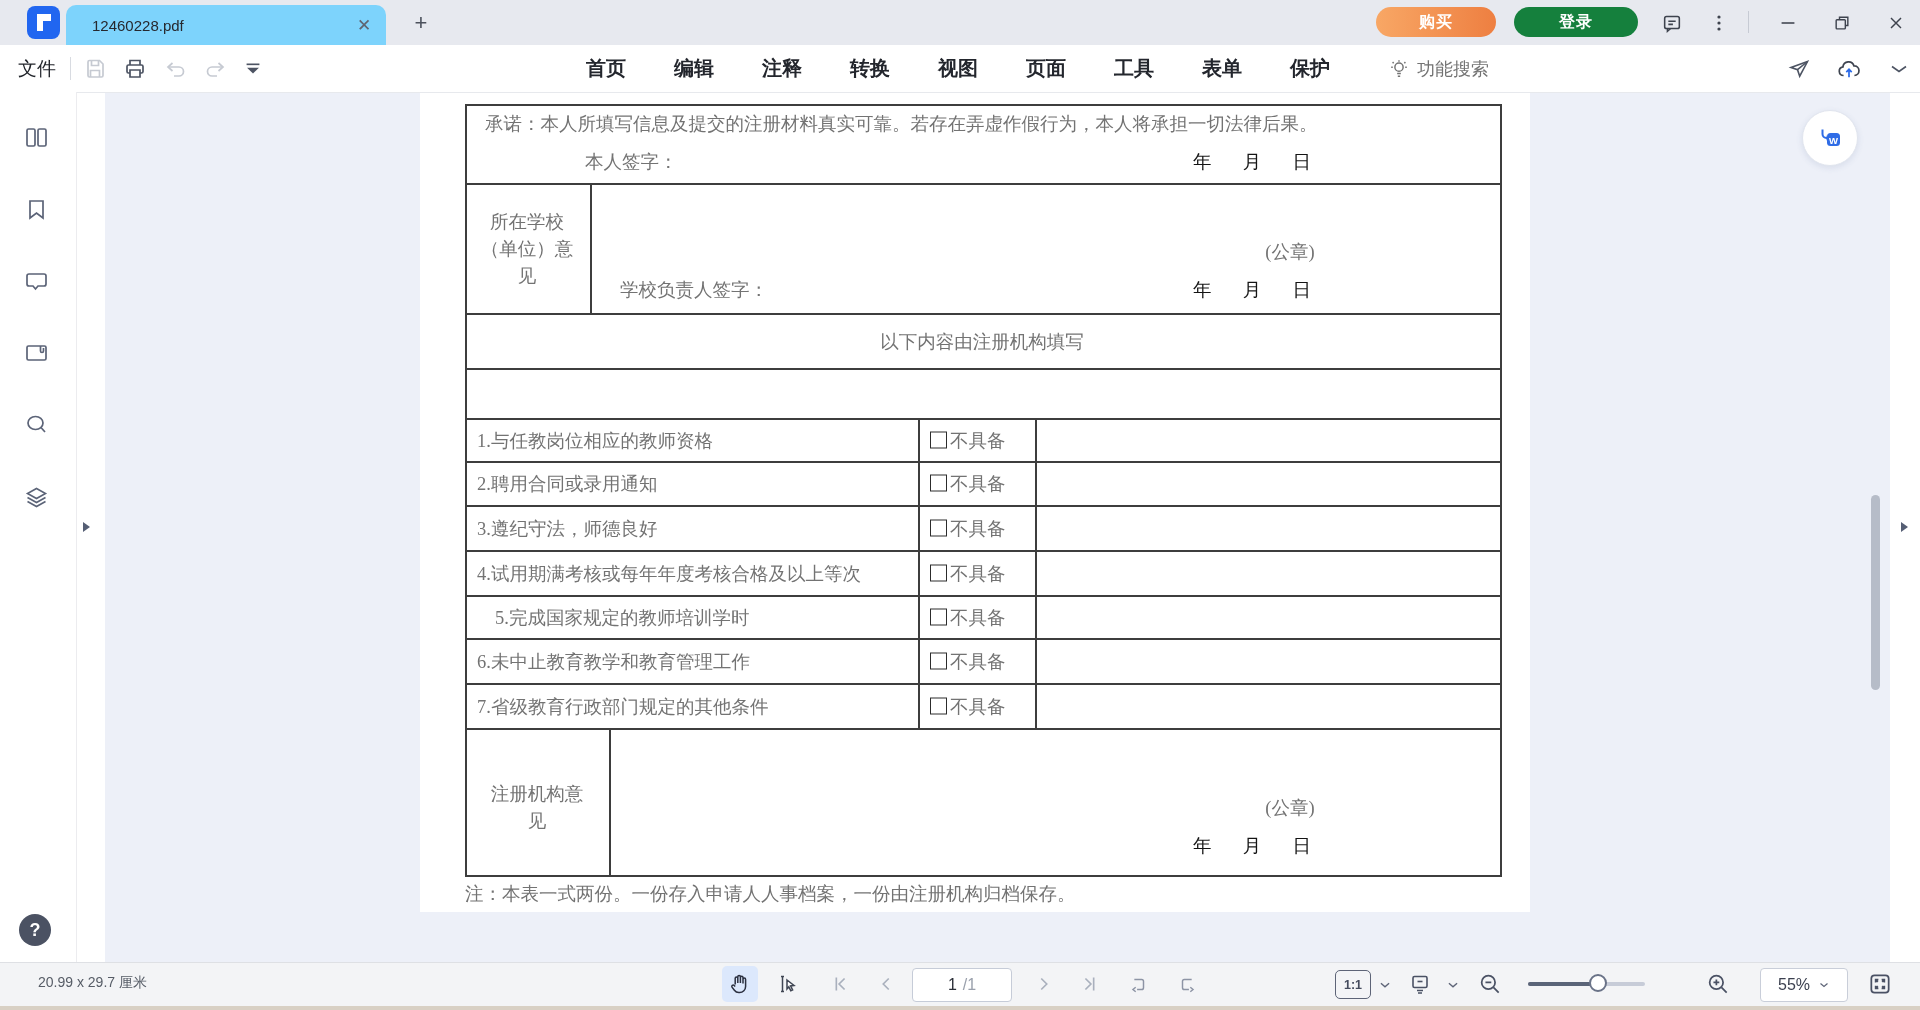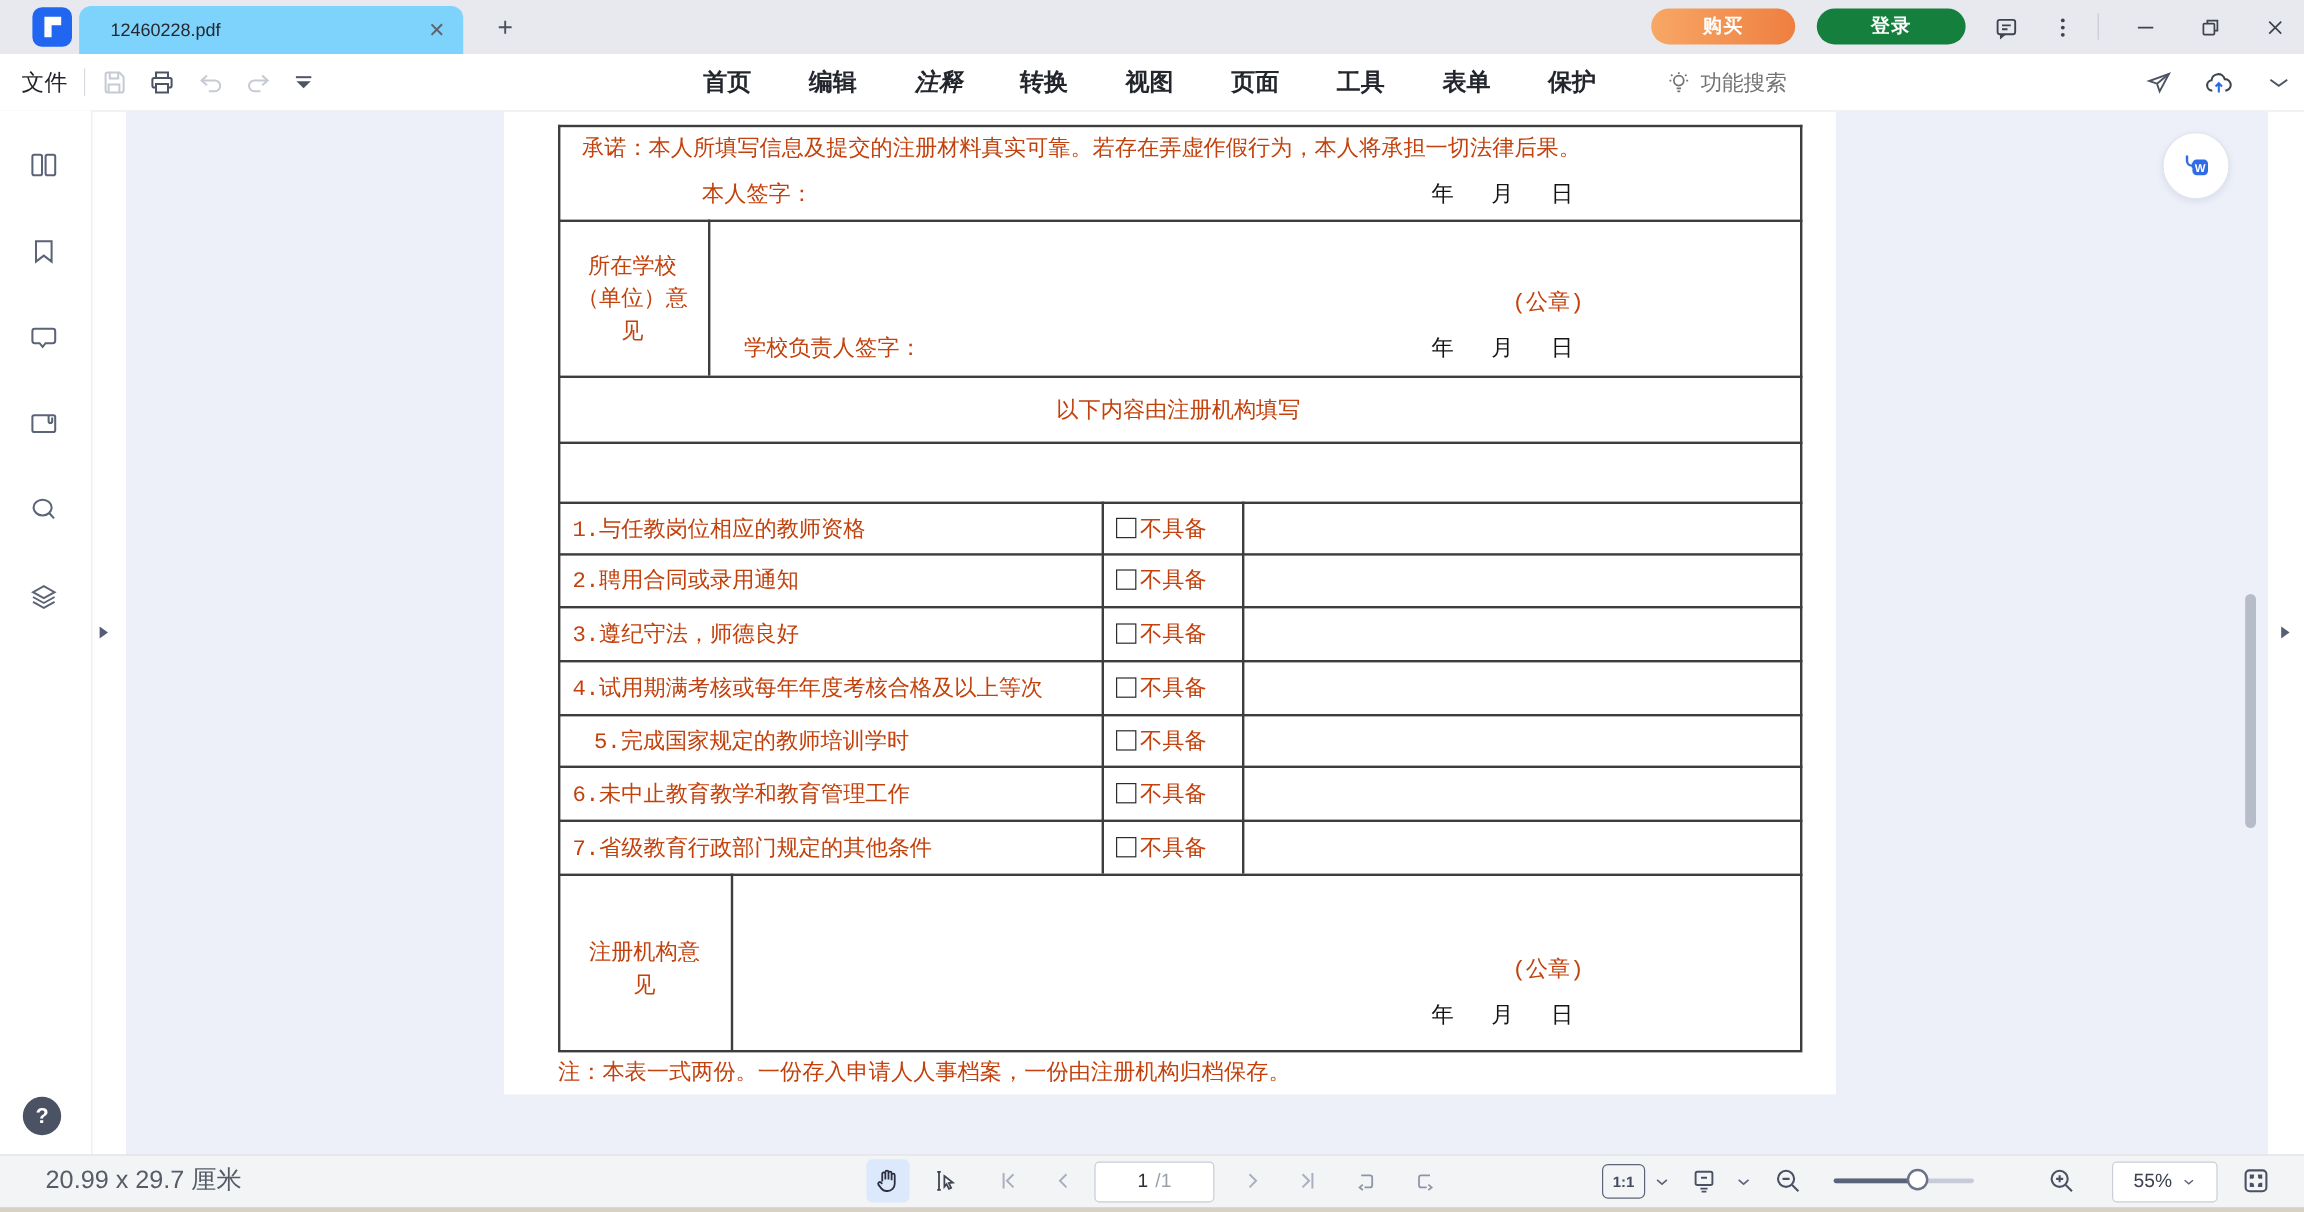--- a/index.html
+++ b/index.html
@@ -36,34 +36,34 @@
   .sidebar{left:0;top:92px;width:76px;height:875px;background:#fff;border-right:1px solid #ececef;}
   .sb-ic{left:23px;width:27px;height:27px;color:#5b6377;}
   .help{left:19px;top:914px;width:32px;height:32px;border-radius:50%;background:#4b5263;color:#fff;
        font-size:18px;font-weight:700;display:flex;align-items:center;justify-content:center;}
   .handle{width:12px;height:14px;color:#555e74;}
   
   .docarea{left:77px;top:92px;width:1813px;height:875px;background:#fff;}
   .docbg{left:105px;top:92px;width:1785px;height:875px;background:#edf0f8;}
   .page{left:420px;top:92px;width:1110px;height:820px;background:#fff;}
   .tline{position:absolute;background:#3d3d3d;}
-  .doc, .doc-c{position:absolute;font-family:Liberation Mono, monospace;color:#c2410c;font-size:18.5px;
+  .doc, .doc-c{position:absolute;font-family:Liberation Serif, serif;color:#737373;font-size:18.5px;
        white-space:pre;transform:translateY(-50%);}
   .doc-c{transform:translate(-50%,-50%);}
   .datebox{position:absolute;left:1193px;width:118px;display:flex;justify-content:space-between;
        font-family:"Liberation Serif",serif;font-size:18.5px;color:#141414;transform:translateY(-50%);}
   .ckbox{display:inline-block;width:15px;height:15px;border:1.6px solid #2c2c2c;vertical-align:-2px;margin-right:3px;}
   .scrollthumb{left:1871px;top:495px;width:9px;height:195px;border-radius:5px;background:#b6bcc8;}
   .wfloat{left:1802px;top:110px;width:54px;height:54px;border-radius:50%;background:#fff;
        border:1px solid #e1e5ee;box-shadow:0 2px 6px rgba(60,80,140,.12);
        display:flex;align-items:center;justify-content:center;}
   
   .statusbar{left:0;top:962px;width:1920px;height:44px;background:#f3f4f6;border-top:1px solid #dee0e4;}
   .taskstrip{left:0;top:1006px;width:1920px;height:4px;background:#d8d0c4;}
-  .pagesize{left:38px;top:962px;height:42px;display:flex;align-items:center;font-size:21px;color:#565c66;}
+  .pagesize{left:38px;top:962px;height:42px;display:flex;align-items:center;font-size:14px;color:#565c66;}
   .bb-ic{top:966px;width:36px;height:36px;display:flex;align-items:center;justify-content:center;}
   .hand-active{background:#dce8fc;border-radius:5px;color:#2b3040;}
   .nav-grey{color:#a9b0bd;} .rot-grey{color:#8d94a5;} .zoom-ic{color:#4a5164;}
   .pagebox{left:912px;top:968px;width:98px;height:32px;background:#fff;border:1px solid #c6ccd8;border-radius:4px;
        display:flex;align-items:center;justify-content:center;gap:6px;font-size:16px;}
   .pb-cur{color:#2b2f38;} .pb-tot{color:#9aa0ac;}
   .ratio{left:1335px;top:970px;width:34px;height:27px;border:1.6px solid #5d6477;border-radius:5px;color:#454c5e;
        font-size:12.5px;font-weight:700;display:flex;align-items:center;justify-content:center;}
   .chev{width:14px;height:14px;color:#5d6477;}
   .slider-track{left:1528px;top:982px;width:117px;height:4px;border-radius:2px;background:#c7ccd8;}
@@ -250,21 +250,21 @@
   <div class="abs tb-ic ic-dark" style="left:240px;">
     <svg width="22" height="22" viewBox="0 0 24 24" fill="currentColor">
       <rect x="5" y="6" width="14" height="1.8"></rect>
         <path d="M5.5 10.5 h13 L12 17 z"></path>
     </svg>
   </div>
 
   <div id="menu-layer">
       <div class="abs menu-item" style="left: 606px;">首页</div>
       <div class="abs menu-item" style="left: 694px;">编辑</div>
-      <div class="abs menu-item" style="left: 782px; font-style: italic;">注释</div>
+      <div class="abs menu-item" style="left: 782px;">注释</div>
       <div class="abs menu-item" style="left: 870px;">转换</div>
       <div class="abs menu-item" style="left: 958px;">视图</div>
       <div class="abs menu-item" style="left: 1046px;">页面</div>
       <div class="abs menu-item" style="left: 1134px;">工具</div>
       <div class="abs menu-item" style="left: 1222px;">表单</div>
       <div class="abs menu-item" style="left: 1310px;">保护</div>
     </div>
 
   <div class="abs fsearch">
     <svg width="22" height="22" viewBox="0 0 24 24" fill="none" stroke="currentColor" stroke-width="1.6">

